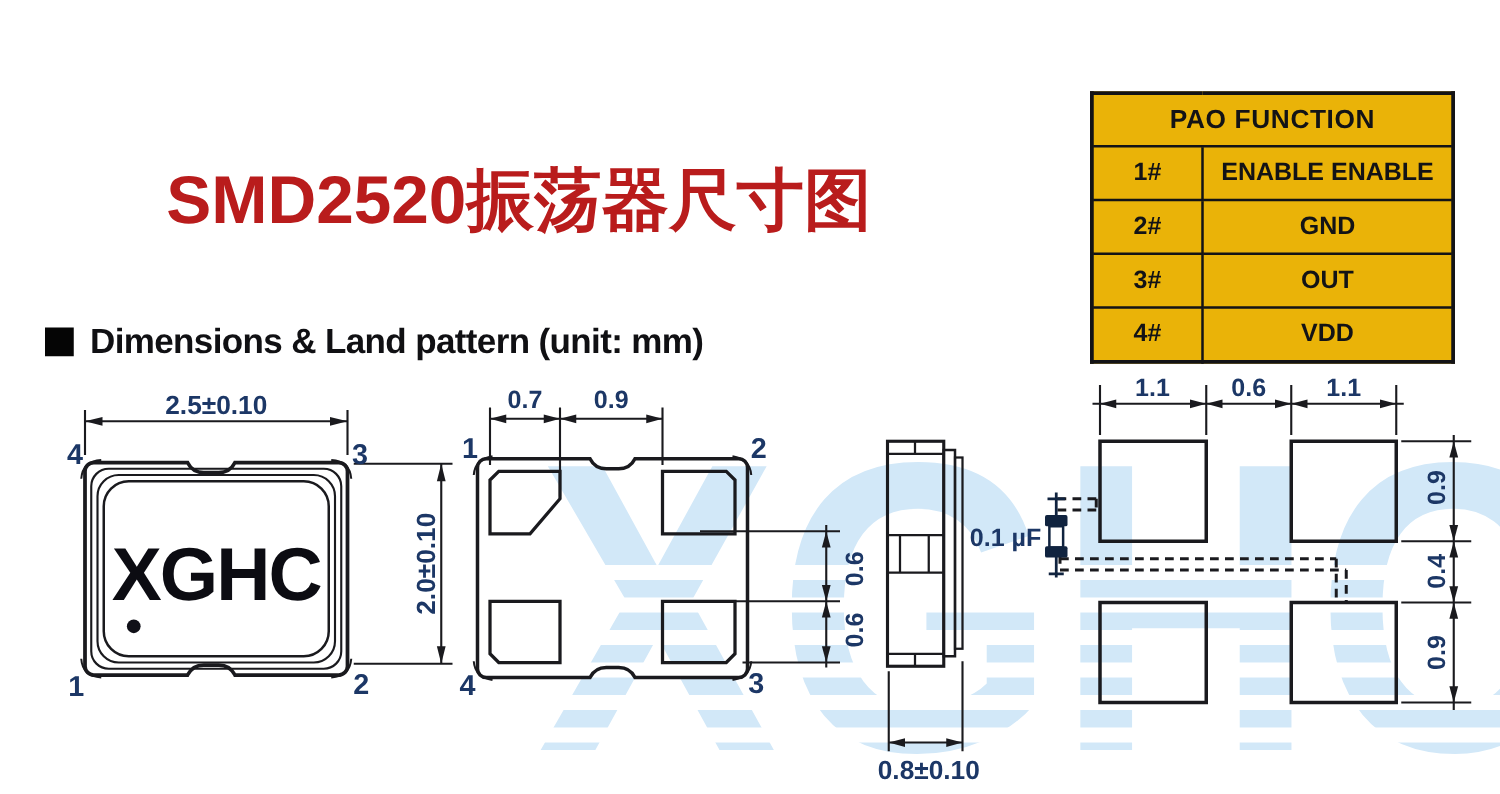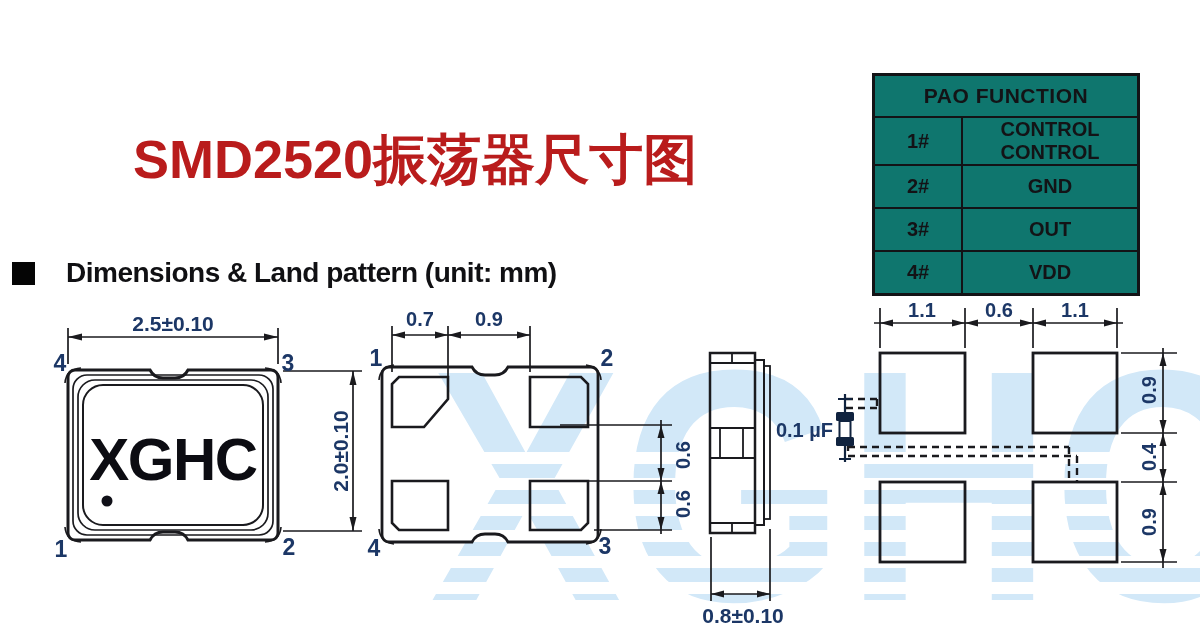--- a/index.html
+++ b/index.html
@@ -1,25 +1,25 @@
 <!DOCTYPE html>
 <html><head>
 <meta charset="utf-8">
 <style>
   html,body{margin:0;padding:0;background:#ffffff;}
   .stage{position:relative;width:1200px;height:635px;background:#fff;overflow:hidden;
          font-family:"Liberation Sans",sans-serif;}
   .page-title{position:absolute;left:133px;top:124px;font-size:54px;font-weight:700;
               color:#b91c1c;letter-spacing:0px;white-space:nowrap;}
-  .section-head{position:absolute;left:12px;top:257px;display:flex;align-items:center;
-                gap:31px;color:#101013;}
+  .section-head{position:absolute;left:36px;top:257px;display:flex;align-items:center;
+                gap:13px;color:#101013;}
   .section-head .sq{width:23px;height:23px;background:#050505;flex:0 0 auto;}
   .section-head .txt{font-size:28px;font-weight:700;letter-spacing:-0.5px;white-space:nowrap;}
-  table.pao{position:absolute;left:872px;top:73px;width:268px;border-collapse:collapse;
-            border:3px solid #131316;background:#0f766e;}
+  table.pao{position:absolute;left:872px;top:73px;width:292px;border-collapse:collapse;
+            border:3px solid #131316;background:#eab308;}
   table.pao th,table.pao td{border:2px solid #131316;text-align:center;color:#131316;
             font-weight:700;padding:0;}
   table.pao th{height:40px;font-size:21px;letter-spacing:0.5px;}
   table.pao td{height:41px;font-size:20px;}
   table.pao td.pin{width:86px;}
   svg text{font-family:"Liberation Sans",sans-serif;}
 </style>
 </head>
 <body>
 
@@ -32,21 +32,21 @@
     <span class="txt">Dimensions &amp; Land pattern (unit: mm)</span>
   </div>
 
   <table class="pao">
     <tbody>
         <tr>
       <th colspan="2">PAO FUNCTION</th>
     </tr>
     <tr>
       <td class="pin">1#</td>
-      <td>CONTROL CONTROL</td>
+      <td>ENABLE ENABLE</td>
     </tr>
     <tr>
       <td class="pin">2#</td>
       <td>GND</td>
     </tr>
     <tr>
       <td class="pin">3#</td>
       <td>OUT</td>
     </tr>
     <tr>

